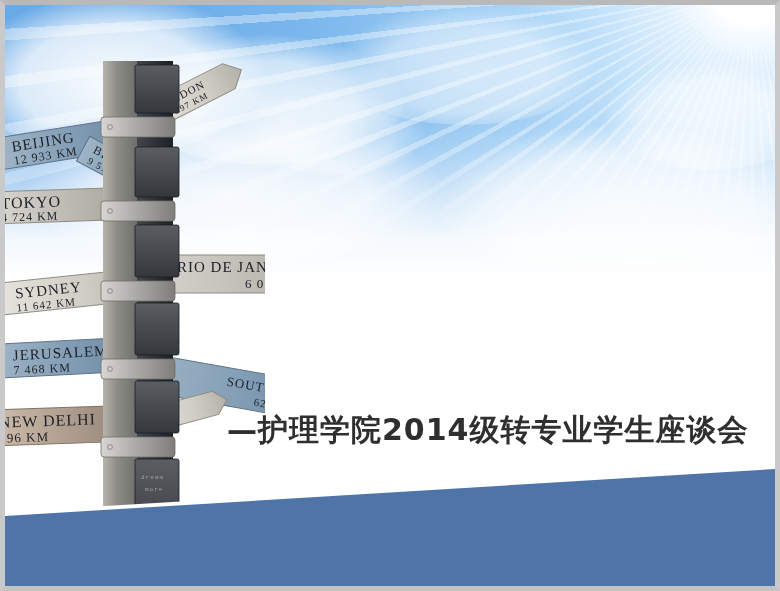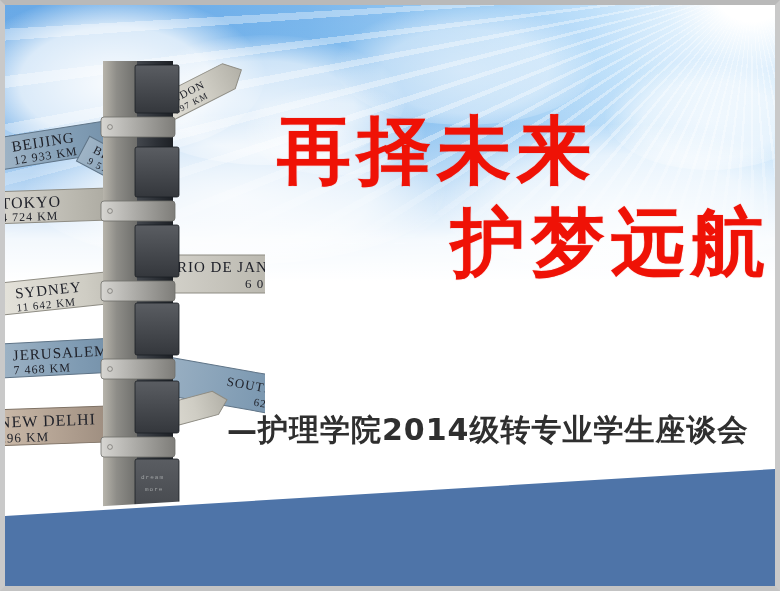--- a/index.html
+++ b/index.html
@@ -267,24 +267,20 @@
             <circle cx="105" cy="392" r="2.4"></circle>
           </g>
 
           <text x="138" y="470" font-family="Liberation Mono, DejaVu Sans Mono, monospace" font-size="12" fill="#e8e8e4" letter-spacing="2">INHALA</text>
           <text x="136" y="424" font-family="Liberation Mono, monospace" font-size="6" fill="#9fa2a4" letter-spacing="1">dream</text>
           <text x="140" y="436" font-family="Liberation Mono, monospace" font-size="6" fill="#9fa2a4" letter-spacing="1">more</text>
         </g>
       </svg>
     </div>
 
-    <div class="title-block">
-      <div class="title-line title-1">再择未来</div>
-      <div class="title-line title-2">护梦远航</div>
-    </div>
 
     <div class="subtitle">—护理学院2014级转专业学生座谈会</div>
 
     <div class="footband">
       <svg viewBox="0 0 770 120" preserveAspectRatio="none" xmlns="http://www.w3.org/2000/svg">
         <polygon points="0,46 770,0 770,120 0,120" fill="#ffffff"></polygon>
         <polygon points="0,50 770,3 770,120 0,120" fill="#4e74a8"></polygon>
       </svg>
     </div>
 

